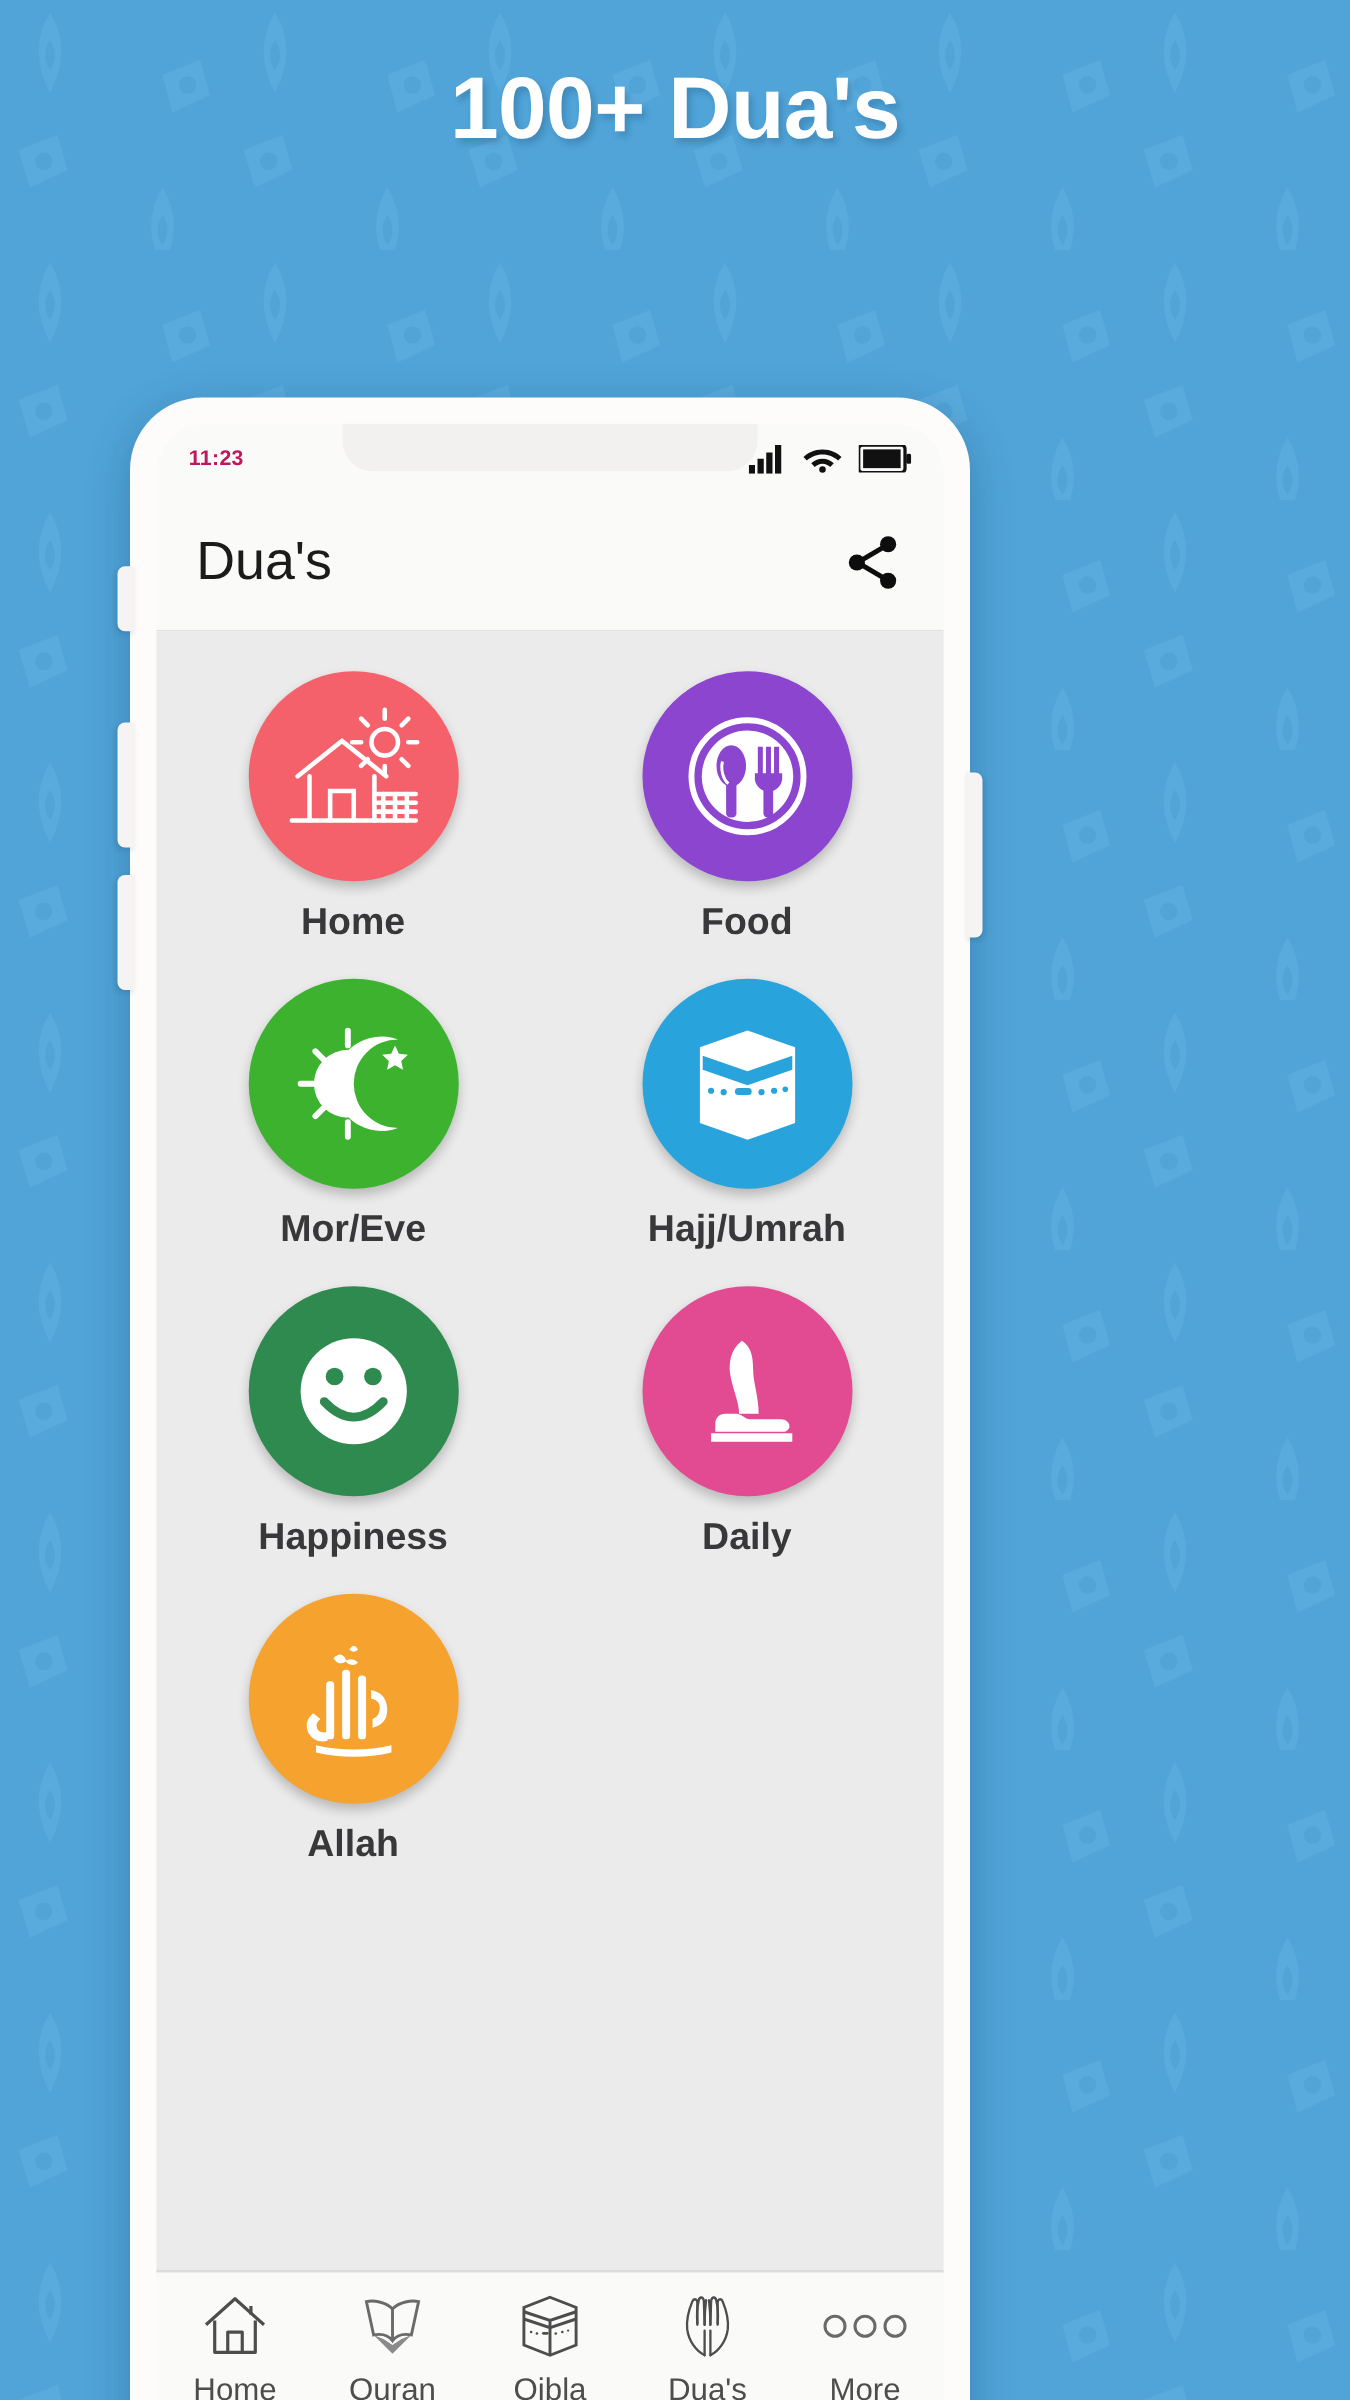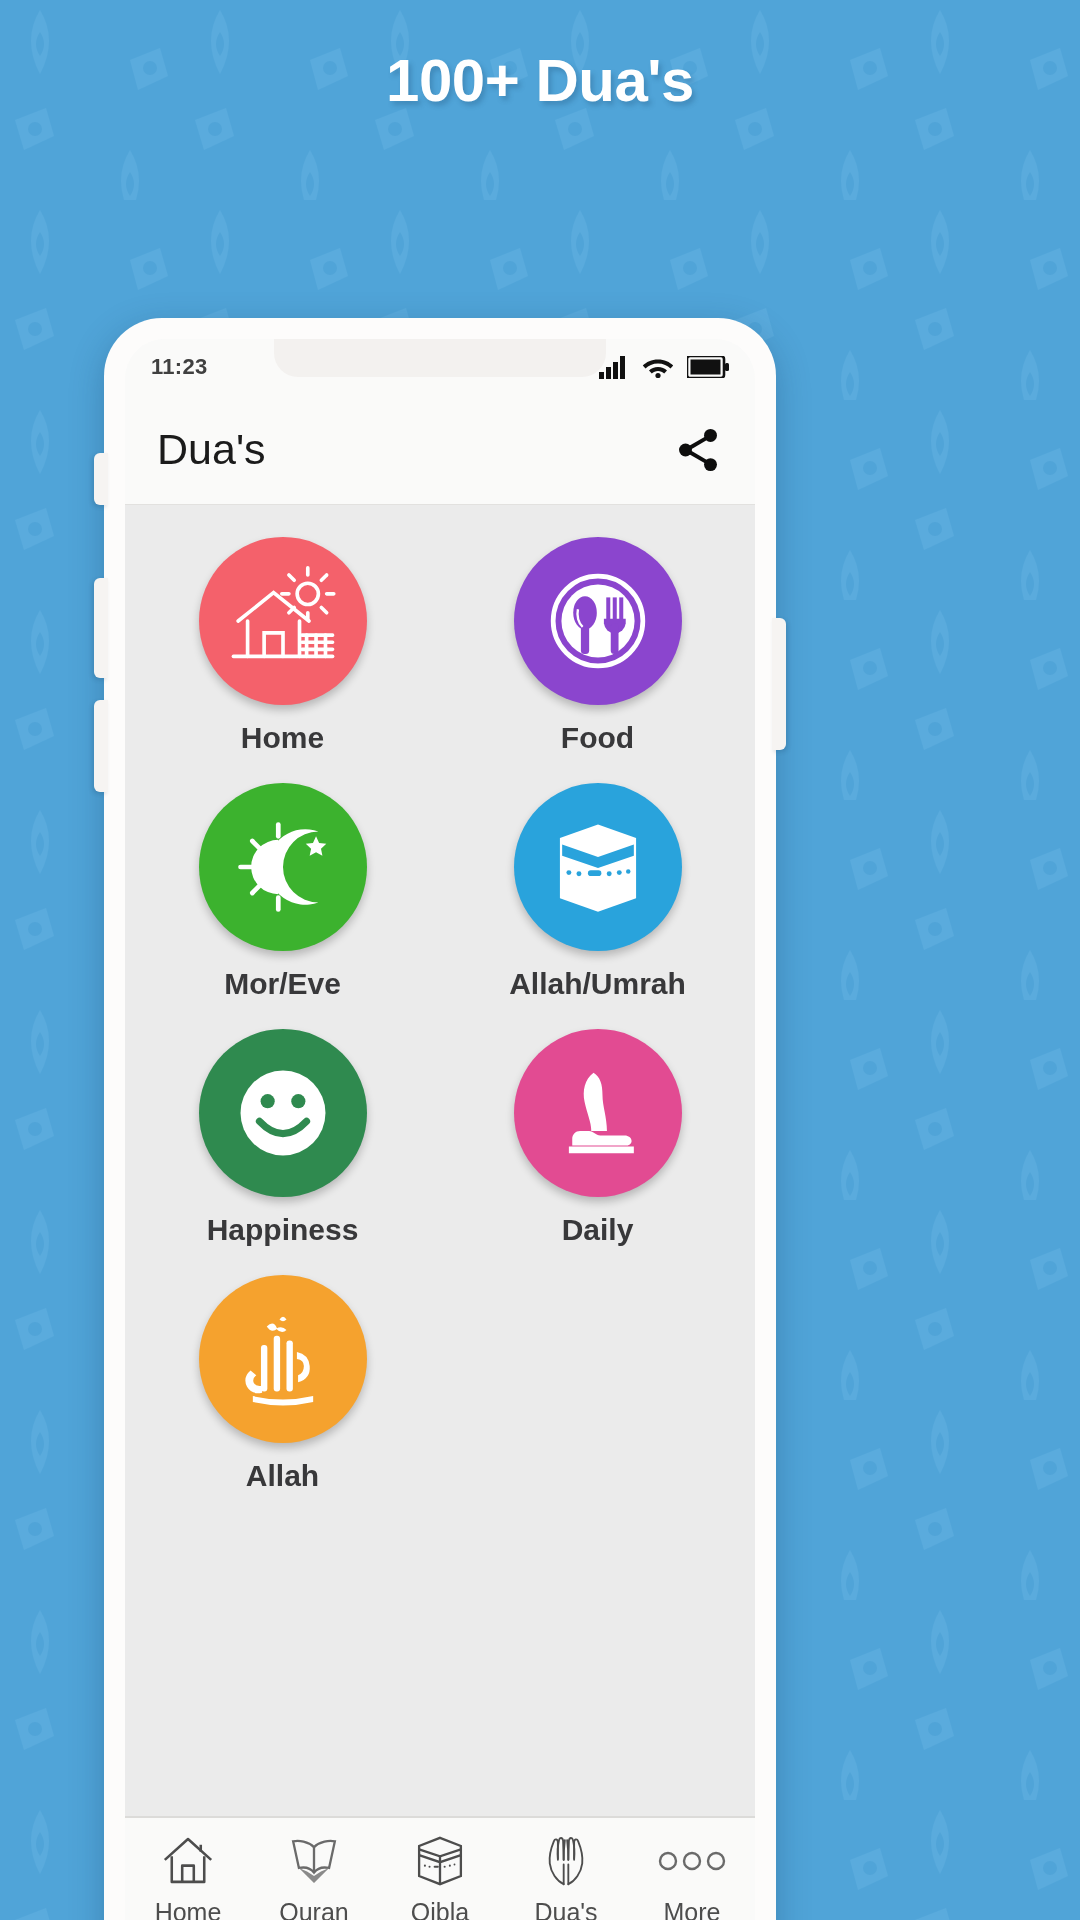--- a/index.html
+++ b/index.html
@@ -19,21 +19,21 @@
   }
 
   
   #headline {
     position:absolute;
     top:46px; left:0; right:0;
     z-index:3;
     text-align:center;
     color:#ffffff;
     font-weight:bold;
-    font-size:60px;
+    font-size:70px;
     line-height:1.17;
     letter-spacing:-0.5px;
     text-shadow:3px 4px 5px rgba(30,80,120,0.30);
   }
   #headline .ln { display:block; white-space:nowrap; }
 
   
   #phone {
     position:absolute;
     left:104px; top:318px;
@@ -69,21 +69,21 @@
   }
 
   
   .statusbar {
     height:56px; flex:0 0 56px;
     background:#fafaf9;
     display:flex; align-items:center;
     padding:0 26px;
     position:relative;
   }
-  .clock { font-size:22px; font-weight:bold; color:#404040; letter-spacing:0.3px; }
+  .clock { font-size:17px; font-weight:bold; color:#be185d; letter-spacing:0.3px; }
   .notch {
     position:absolute;
     left:50%; transform:translateX(-50%);
     top:-6px;
     width:332px; height:44px;
     background:#f3f1ef;
     border-radius:0 0 24px 24px;
   }
   .status-icons {
     margin-left:auto;
@@ -306,21 +306,21 @@
                 <circle cx="24" cy="55" r="2.2"></circle>
                 <circle cx="33" cy="56" r="2.2"></circle>
                 <rect x="41" y="53" width="12" height="5" rx="2.5"></rect>
                 <circle cx="60" cy="56" r="2.2"></circle>
                 <circle cx="69" cy="55" r="2.2"></circle>
                 <circle cx="77" cy="54" r="2"></circle>
               </g>
               <path d="M50 41 L50 90 L16 78 L16 40 Z" fill="#fff" opacity="0.0"></path>
             </svg>
           </div>
-          <div class="cell-label">Allah/Umrah</div>
+          <div class="cell-label">Hajj/Umrah</div>
         </div>
 
         <div class="cell">
           <div class="bubble" style="background:#2f8a4f">
             <svg width="118" height="118" viewBox="0 0 100 100">
               <circle cx="50" cy="50" r="36" fill="#fff"></circle>
               <circle cx="37" cy="40" r="6" fill="#2f8a4f"></circle>
               <circle cx="63" cy="40" r="6" fill="#2f8a4f"></circle>
               <path d="M30 57 Q50 78 70 57" fill="none" stroke="#2f8a4f" stroke-width="6" stroke-linecap="round"></path>
             </svg>

